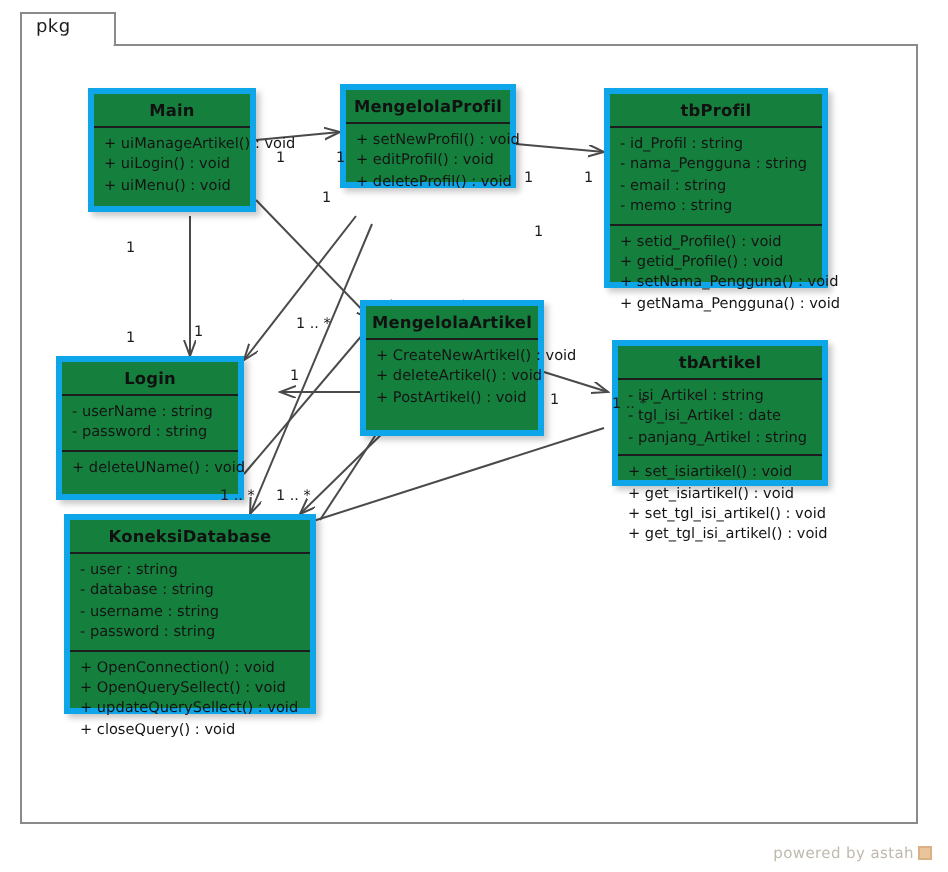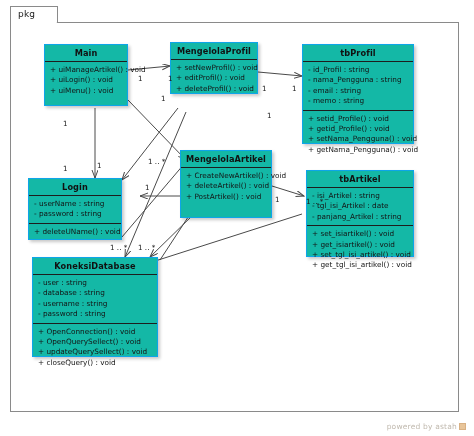--- a/index.html
+++ b/index.html
@@ -77,22 +77,22 @@
   }
   #wires line, #wires path {
     stroke: #4a4a4a;
     stroke-width: 1;
     fill: none;
   }
 
   
   .uml-class {
     position: absolute;
-    background: #14b8a6;
-    border: 1px solid #0ea5e9;
+    background: #15803d;
+    border: 3px solid #0ea5e9;
     box-sizing: border-box;
     box-shadow: 2px 2px 3px rgba(0,0,0,.22);
     font-size: 7.4px;
     color: #111111;
   }
   .uml-name {
     text-align: center;
     font-weight: bold;
     font-size: 8.2px;
     padding: 3px 2px 3px;
@@ -216,41 +216,41 @@
       <div class="uml-feature">- memo : string</div>
     </div>
     <div class="uml-compartment">
       <div class="uml-feature">+ setid_Profile() : void</div>
       <div class="uml-feature">+ getid_Profile() : void</div>
       <div class="uml-feature">+ setNama_Pengguna() : void</div>
       <div class="uml-feature">+ getNama_Pengguna() : void</div>
     </div>
   </div>
 
-  <div class="uml-class" style="left:28px; top:178px; width:94px; height:62px;">
+  <div class="uml-class" style="left:28px; top:178px; width:94px; height:72px;">
     <div class="uml-name">Login</div>
     <div class="uml-compartment">
       <div class="uml-feature">- userName : string</div>
       <div class="uml-feature">- password : string</div>
     </div>
     <div class="uml-compartment">
       <div class="uml-feature">+ deleteUName() : void</div>
     </div>
   </div>
 
   <div class="uml-class" style="left:180px; top:150px; width:92px; height:68px;">
     <div class="uml-name">MengelolaArtikel</div>
     <div class="uml-compartment">
       <div class="uml-feature">+ CreateNewArtikel() : void</div>
       <div class="uml-feature">+ deleteArtikel() : void</div>
       <div class="uml-feature">+ PostArtikel() : void</div>
     </div>
   </div>
 
-  <div class="uml-class" style="left:306px; top:170px; width:108px; height:87px;">
+  <div class="uml-class" style="left:306px; top:170px; width:108px; height:73px;">
     <div class="uml-name">tbArtikel</div>
     <div class="uml-compartment">
       <div class="uml-feature">- isi_Artikel : string</div>
       <div class="uml-feature">- tgl_isi_Artikel : date</div>
       <div class="uml-feature">- panjang_Artikel : string</div>
     </div>
     <div class="uml-compartment">
       <div class="uml-feature">+ set_isiartikel() : void</div>
       <div class="uml-feature">+ get_isiartikel() : void</div>
       <div class="uml-feature">+ set_tgl_isi_artikel() : void</div>

